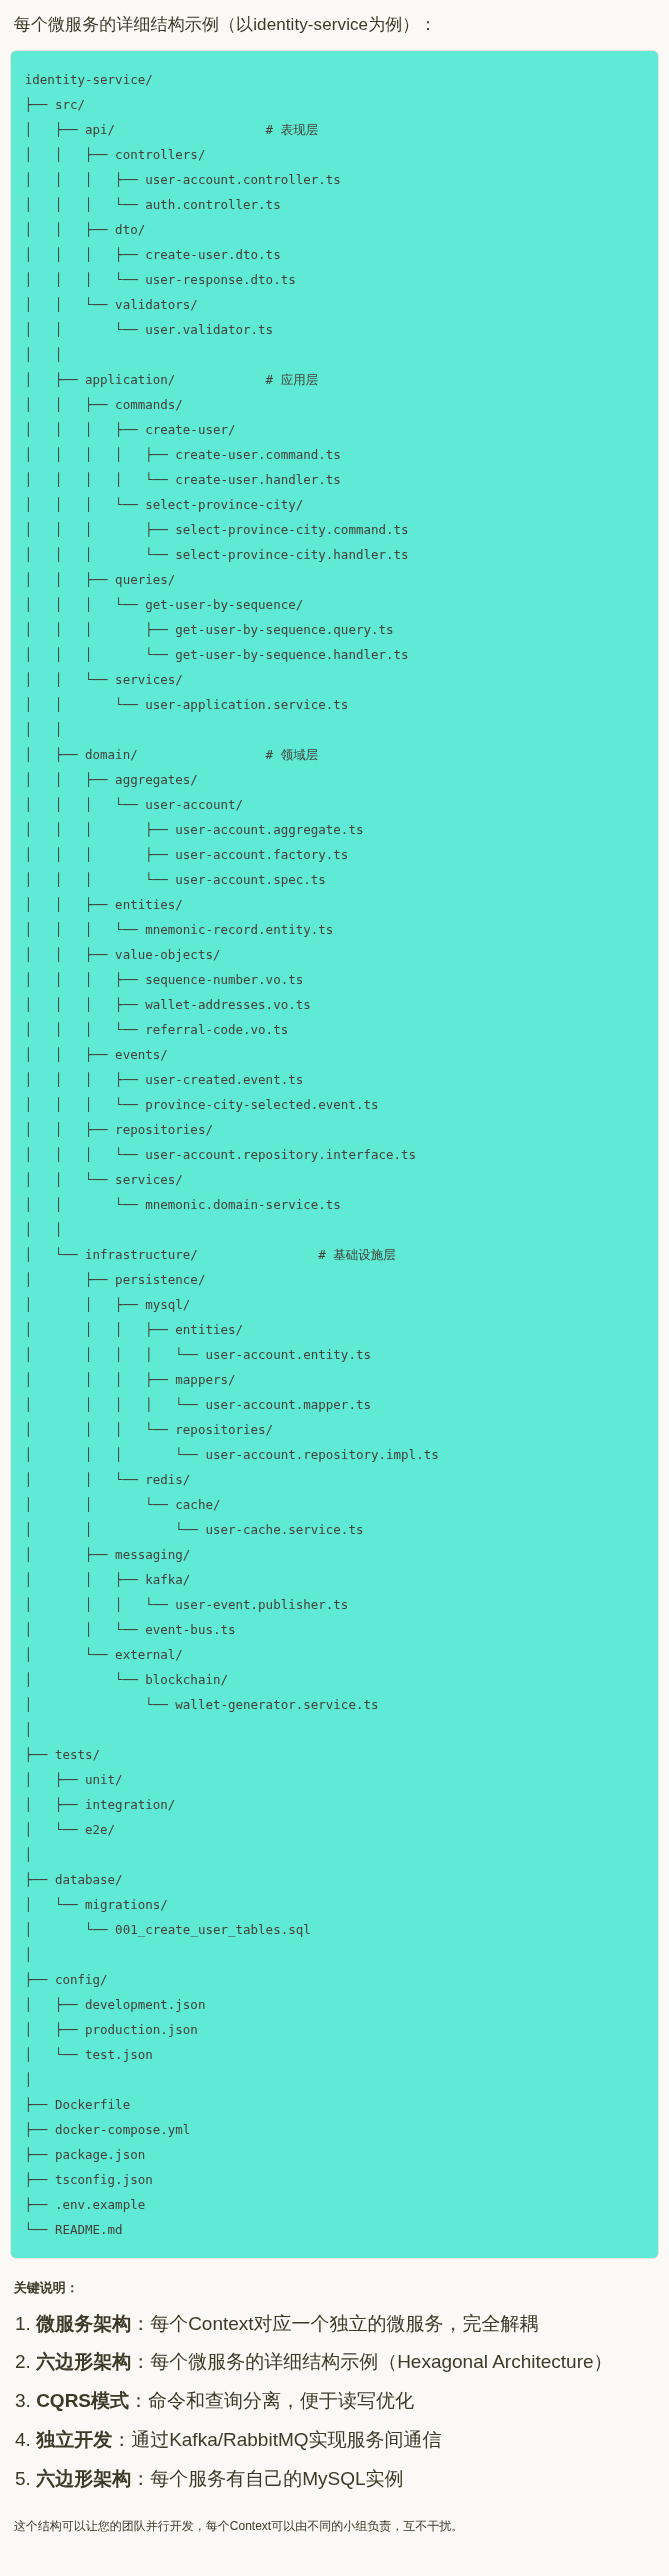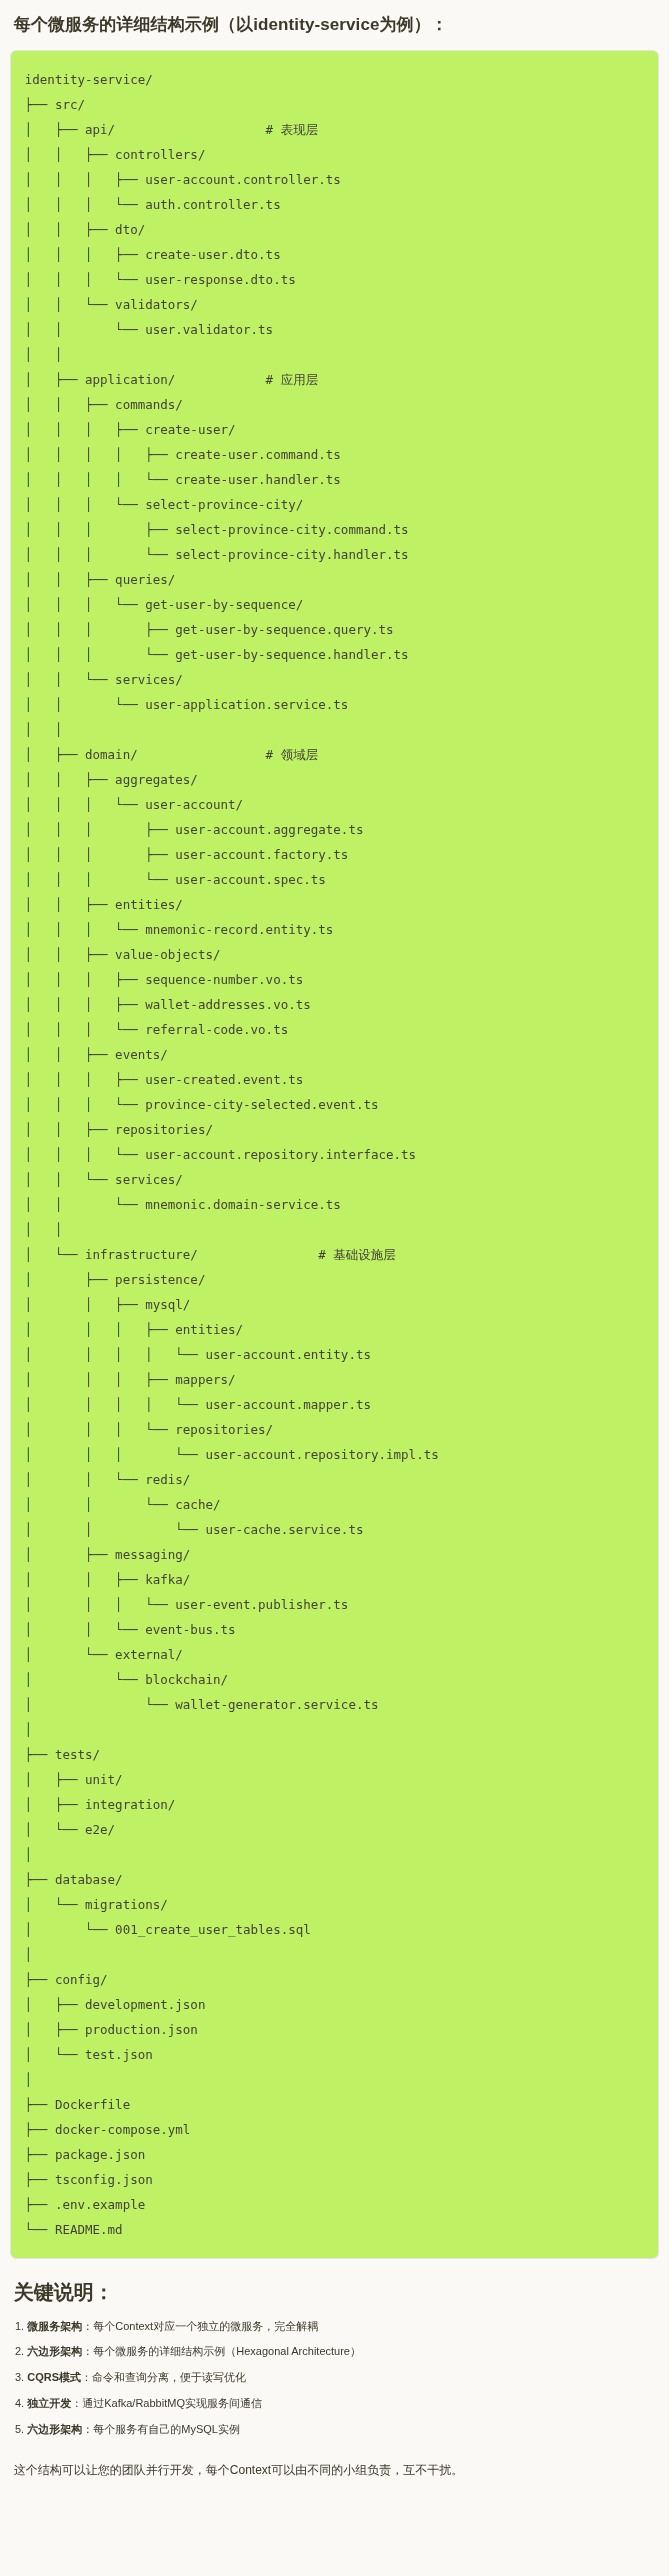--- a/index.html
+++ b/index.html
@@ -7,68 +7,68 @@
   body {
     width: 669px;
     min-height: 2576px;
     margin: 0 auto;
     padding: 12.5px 10px 17.5px 10px;
     font-family: "Liberation Sans", "DejaVu Sans", sans-serif;
     color: #3D3929;
   }
   .title {
     font-size: 17px;
-    font-weight: 700;
+    font-weight: 400;
     line-height: 1.45;
     margin: 0 0 12.5px 3.8px;
     letter-spacing: 0.1px;
   }
   .code-block {
     background: #FDFDFB;
     border: 0.6px solid #E6E4DB;
     border-radius: 6.3px;
     padding: 16.3px 13.8px;
     overflow: hidden;
   }
   .tree {
     font-family: "DejaVu Sans Mono", "Liberation Mono", monospace;
     font-size: 12.5px;
     line-height: 25px;
     color: #45413A;
     white-space: pre;
   }
   .notes-heading {
-    font-size: 20px;
+    font-size: 13px;
     font-weight: 700;
     margin: 20px 0 11.3px 3.8px;
   }
   .notes-list {
     list-style: none;
     margin: 0 0 0 5px;
   }
   .note-item {
-    font-size: 11px;
+    font-size: 19px;
     line-height: 1.62;
     margin-bottom: 8.1px;
   }
   .note-term { font-weight: 700; }
   .footer-text {
     font-size: 12px;
     line-height: 1.62;
     margin: 22.5px 0 0 3.8px;
   }
 </style>
 </head>
 <body style="background: rgb(250, 249, 245); color: rgb(61, 57, 41);">
 
 <div class="page">
 
   <h3 class="title">每个微服务的详细结构示例（以identity-service为例）：</h3>
 
-  <div class="code-block" style="background: #bef264; border-color: rgb(230, 228, 219); margin-top: 8px;">
+  <div class="code-block" style="background: #5eead4; border-color: rgb(230, 228, 219); margin-top: 8px;">
     <pre class="tree">identity-service/
 ├── src/
 │   ├── api/                    # 表现层
 │   │   ├── controllers/
 │   │   │   ├── user-account.controller.ts
 │   │   │   └── auth.controller.ts
 │   │   ├── dto/
 │   │   │   ├── create-user.dto.ts
 │   │   │   └── user-response.dto.ts
 │   │   └── validators/

